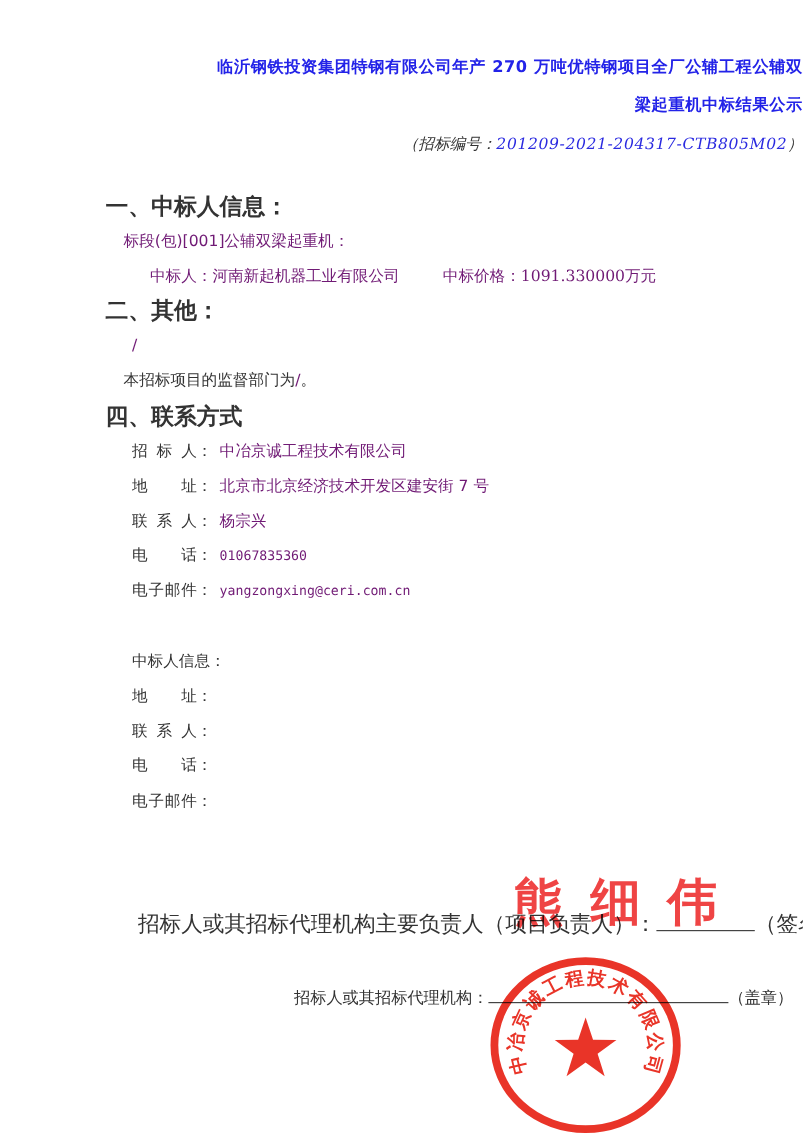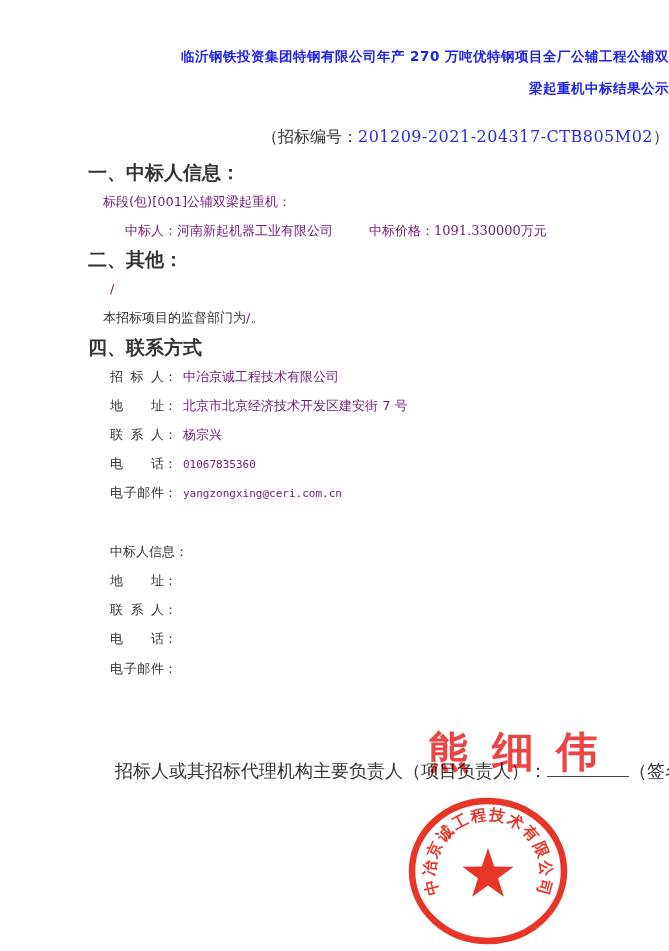--- a/index.html
+++ b/index.html
@@ -6,21 +6,21 @@
   body{
     width:669px;height:951px;position:relative;overflow:hidden;
     font-family:"DejaVu Sans","Liberation Sans",sans-serif;
     color:#333333;font-size:13px;
   }
   .doc{position:absolute;inset:0;background:#fff;}
 
   
   .header{position:absolute;top:40px;left:0;right:0;text-align:right;}
   .title-line{font-size:13.5px;font-weight:bold;color:#2323e8;line-height:32px;letter-spacing:0.5px;}
-  .tender-no-line{margin-top:20px;font-size:16px;color:#333;line-height:26px;}
+  .tender-no-line{margin-top:4px;font-size:13px;color:#333;line-height:26px;font-style:italic;}
   .tender-no-code{color:#2a2ae0;font-family:"DejaVu Serif","Liberation Serif",serif;letter-spacing:0.5px;}
 
   
   .content{position:absolute;top:158px;left:88px;right:40px;}
   .ln{height:29.1px;line-height:29.1px;white-space:nowrap;}
   .ln.spacer{height:30px;}
   .hd{font-size:19px;font-weight:bold;color:#333;}
   .blue{color:#701a75;}
   .in15{padding-left:15px;}
   .in22{padding-left:22px;}
@@ -99,20 +99,21 @@
     <div class="ln in22"><span class="lbl">联系人</span><span>：</span><span class="val"></span></div>
 
     <div class="ln in22"><span class="lbl">电话</span><span>：</span><span class="val"></span></div>
 
     <div class="ln in22"><span class="lbl">电子邮件</span><span>：</span><span class="val"></span></div>
 
   </div>
 
   <div class="signoff1"><span>招标人或其招标代理机构主要负责人（项目负责人）：</span><span class="uline w82"></span><span>（签名）</span></div>
 
+  <div class="signoff2"><span>招标人或其招标代理机构：</span><span class="uline w200"></span><span>（盖章）</span></div>
 
   <div class="signature">熊细伟</div>
 
   <svg class="seal" viewBox="0 0 164 152" xmlns="http://www.w3.org/2000/svg">
     <defs>
       <path id="sealArc" d="M 34 98.4 A 53 53 0 1 1 130 98.4" fill="none"></path>
     </defs>
     <ellipse cx="82" cy="74" rx="76" ry="70" fill="none" stroke="#e8291c" stroke-width="6.5"></ellipse>
     <polygon fill="#e8291c" points="82,51 88.2,69.5 107.7,69.7 92,81.2 97.9,99.8 82,88.5 66.1,99.8 72,81.2 56.3,69.7 75.8,69.5"></polygon>
     <text>

